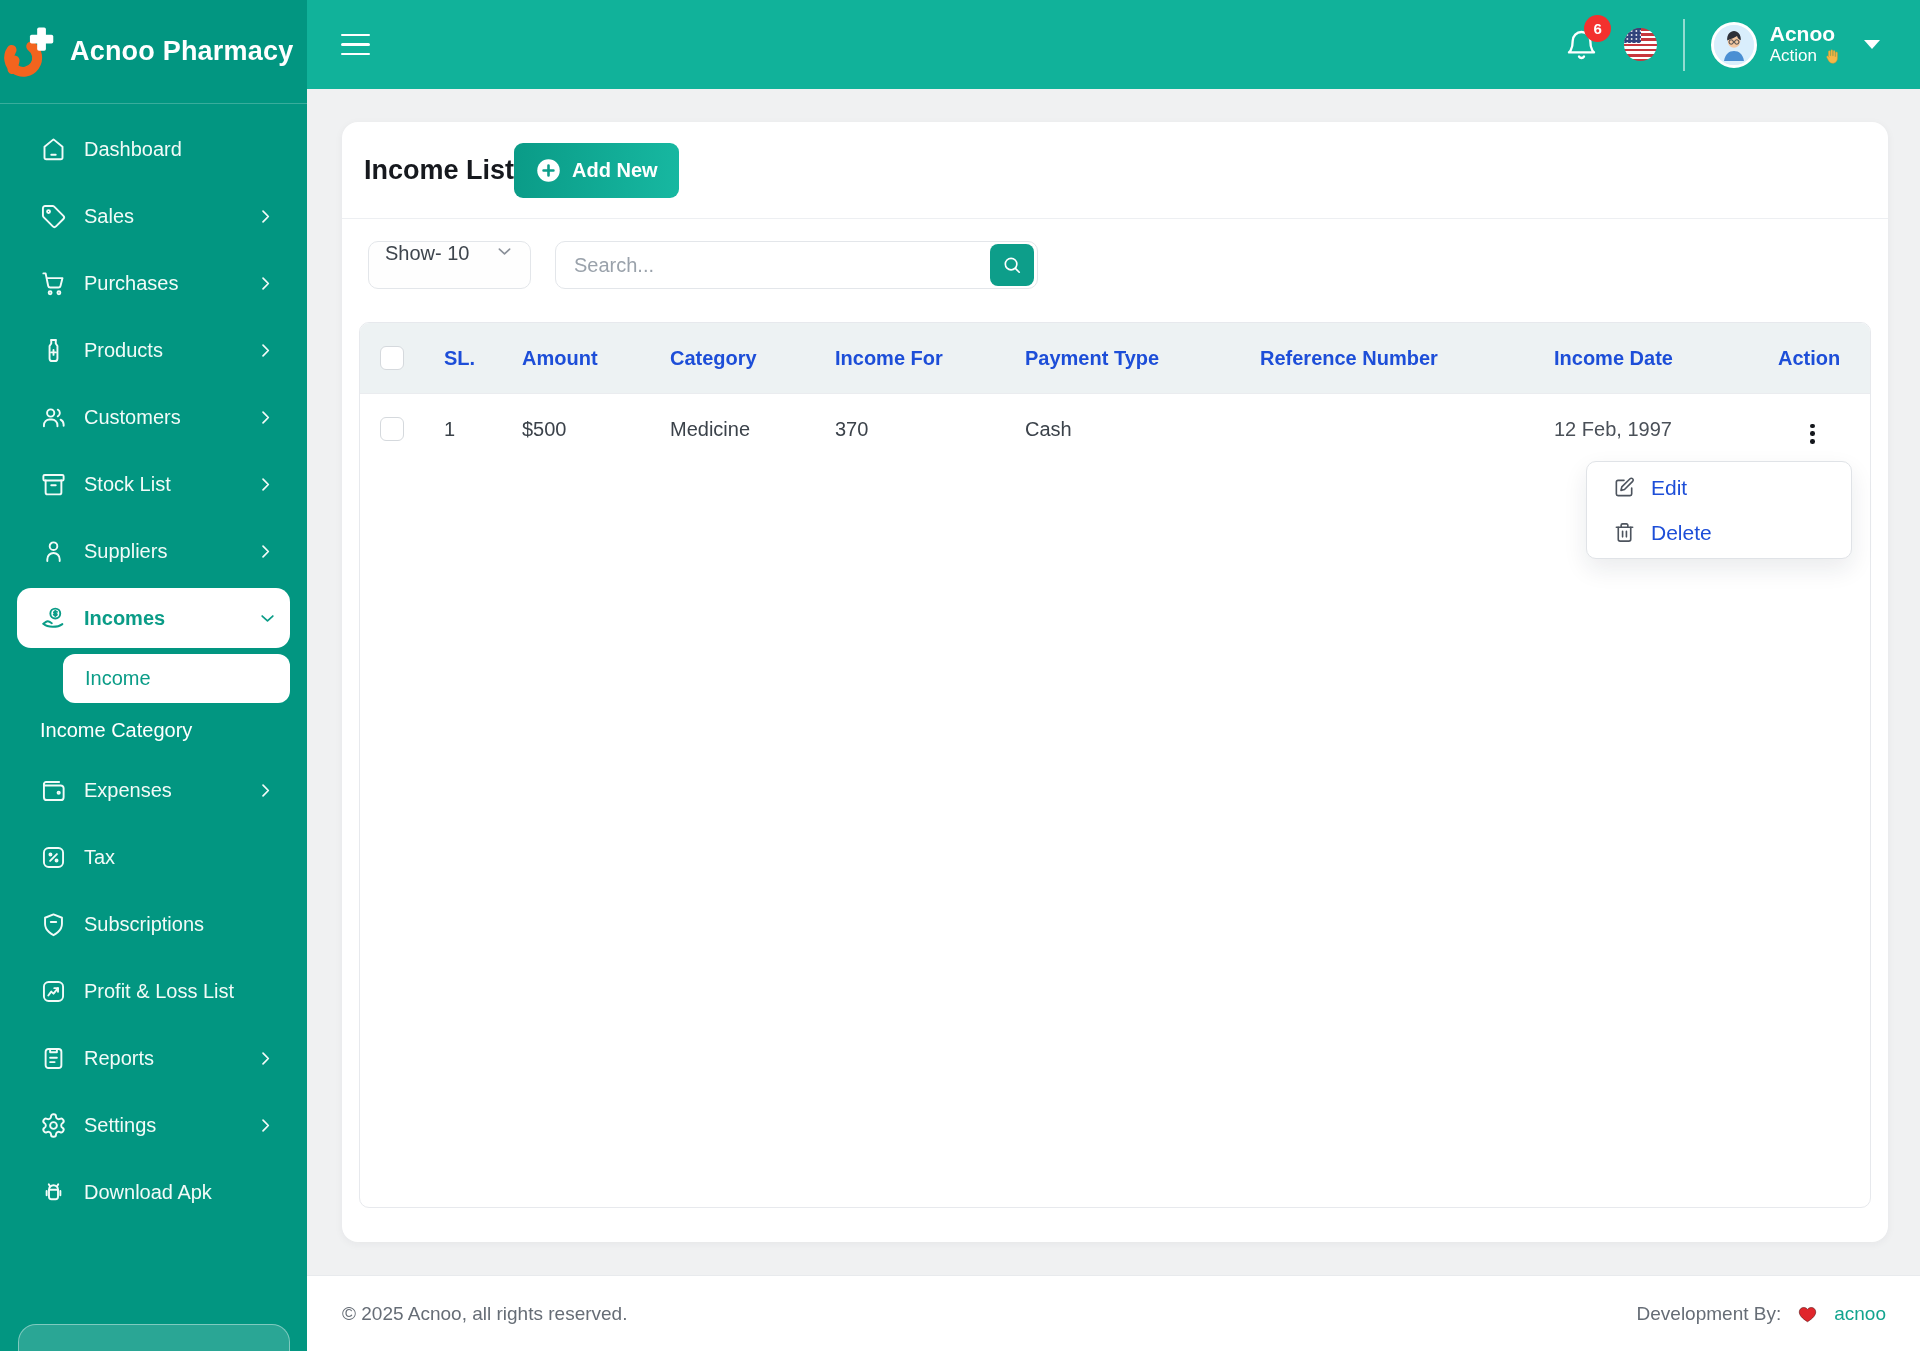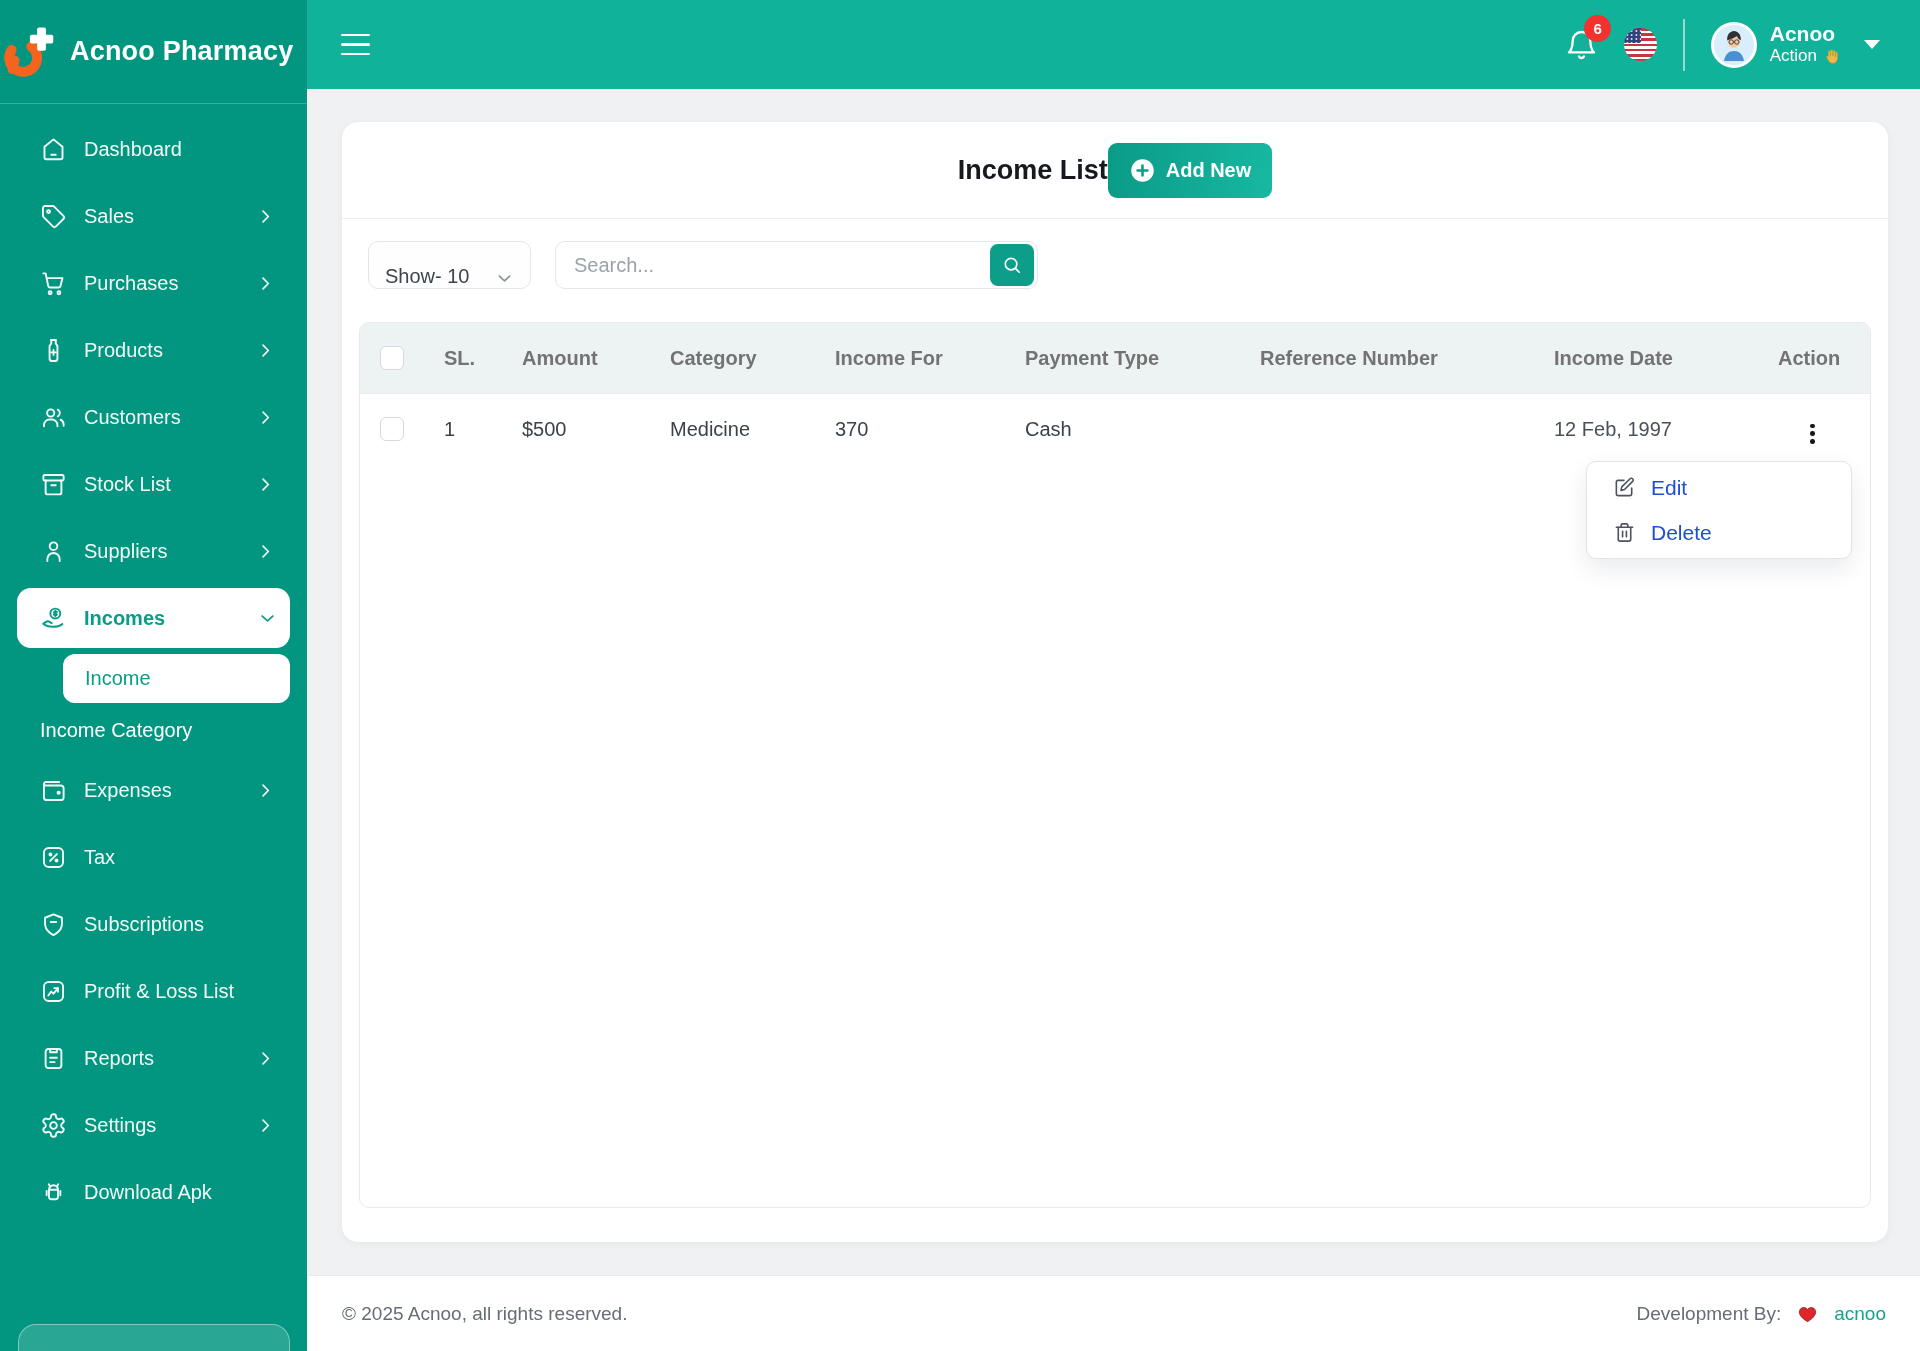--- a/index.html
+++ b/index.html
@@ -40,39 +40,39 @@
   .user{display:flex;align-items:center;gap:13px;cursor:pointer}
   .avatar{width:40px;height:40px;border-radius:50%;background:#dbeffb;border:3px solid #fff;overflow:hidden;flex:0 0 auto}
   .user-name{font-size:21px;font-weight:700;color:#fff;line-height:1.15}
   .user-hello{font-size:17px;color:#fff;font-weight:500;display:flex;align-items:center;gap:5px;line-height:1.2}
   .wave{width:19px;height:19px}
   .caret{width:0;height:0;border-left:8px solid transparent;border-right:8px solid transparent;border-top:9px solid #fff;margin-left:10px}
 
   
   .content{flex:1;display:flex;flex-direction:column;min-width:0}
   .card{background:#fff;border-radius:16px;margin:33px 32px 0 35px;height:1120px;box-shadow:0 2px 8px rgba(30,40,60,.05);display:flex;flex-direction:column}
-  .card-head{height:96px;min-height:96px;display:flex;align-items:center;justify-content:center;padding:0 22px;border-bottom:1px solid #edeff2}
+  .card-head{height:96px;min-height:96px;display:flex;align-items:center;justify-content:flex-start;padding:0 22px;border-bottom:1px solid #edeff2}
   .page-title{font-size:27px;font-weight:700;color:#16191e;margin:0}
   .add-new{display:flex;align-items:center;gap:10px;height:55px;padding:0 21px;border:none;border-radius:9px;
            background:linear-gradient(95deg,var(--accent-dark,#0a9b87),var(--accent-light,#17b8a1));
            color:#fff;font-size:20px;font-weight:700;font-family:inherit;cursor:pointer}
   .add-new .plus{width:27px;height:27px;display:flex}
   .controls{display:flex;align-items:center;padding:22px 26px 0;gap:24px}
-  .show-select{width:163px;height:48px;border:1px solid #e3e6ea;border-radius:10px;display:flex;align-items:flex-end;justify-content:space-between;
+  .show-select{width:163px;height:48px;border:1px solid #e3e6ea;border-radius:10px;display:flex;align-items:flex-start;justify-content:space-between;
                padding:0 16px;font-size:20px;color:#3e454d;background:#fefefe;cursor:pointer;box-sizing:border-box}
   .show-select .sel-chev{width:19px;height:19px;color:#8a9099;display:flex}
   .search-box{width:483px;height:48px;border:1px solid #e3e6ea;border-radius:10px;display:flex;align-items:center;padding-right:3px;box-sizing:border-box;background:#fff}
   .search-box input{flex:1;min-width:0;border:none;outline:none;font-size:20px;padding:0 18px;color:#333;font-family:inherit;background:transparent}
   .search-box input::placeholder{color:#9aa2ab}
   .search-btn{width:44px;height:42px;border-radius:8px;background:var(--accent,#0d9e8a);border:none;color:#fff;display:flex;align-items:center;justify-content:center;cursor:pointer;flex:0 0 auto}
   .search-btn svg{width:22px;height:22px}
 
   .table-wrap{margin:33px 17px 0;border:1px solid #e7e9ed;border-radius:10px;overflow:hidden;height:884px;background:#fff}
   table{width:100%;border-collapse:collapse;table-layout:fixed}
-  th{height:70px;background:var(--table-header-bg,#edf2f3);font-size:20px;font-weight:700;color:#737373;text-align:left;padding:0 0 0 20px;white-space:nowrap;overflow:hidden}
+  th{height:70px;background:var(--table-header-bg,#edf2f3);font-size:20px;font-weight:700;color:#1d4ed8;text-align:left;padding:0 0 0 20px;white-space:nowrap;overflow:hidden}
   td{height:70px;font-size:20px;color:#3b424a;padding:0 0 0 20px;border-top:1px solid #eaecef;white-space:nowrap;overflow:hidden}
   td.date-cell{color:#4a5058}
   .cb{width:22px;height:22px;border:1.5px solid #d5d9dd;border-radius:6px;background:#fff;cursor:pointer}
   .kebab{display:inline-flex;flex-direction:column;gap:3.2px;margin-left:28px;cursor:pointer;padding:4px}
   .kebab i{width:4.6px;height:4.6px;border-radius:50%;background:#14171c}
 
   footer{height:75px;min-height:75px;margin-top:auto;background:#fff;border-top:1px solid #e8eaed;display:flex;align-items:center;justify-content:space-between;padding:0 34px 0 35px;font-size:19px;color:#666d76}
   .dev{display:flex;align-items:center;gap:16px}
   .dev .heart{width:21px;height:19px;display:flex}
   .dev a{color:#12a48e;text-decoration:none;cursor:pointer}

